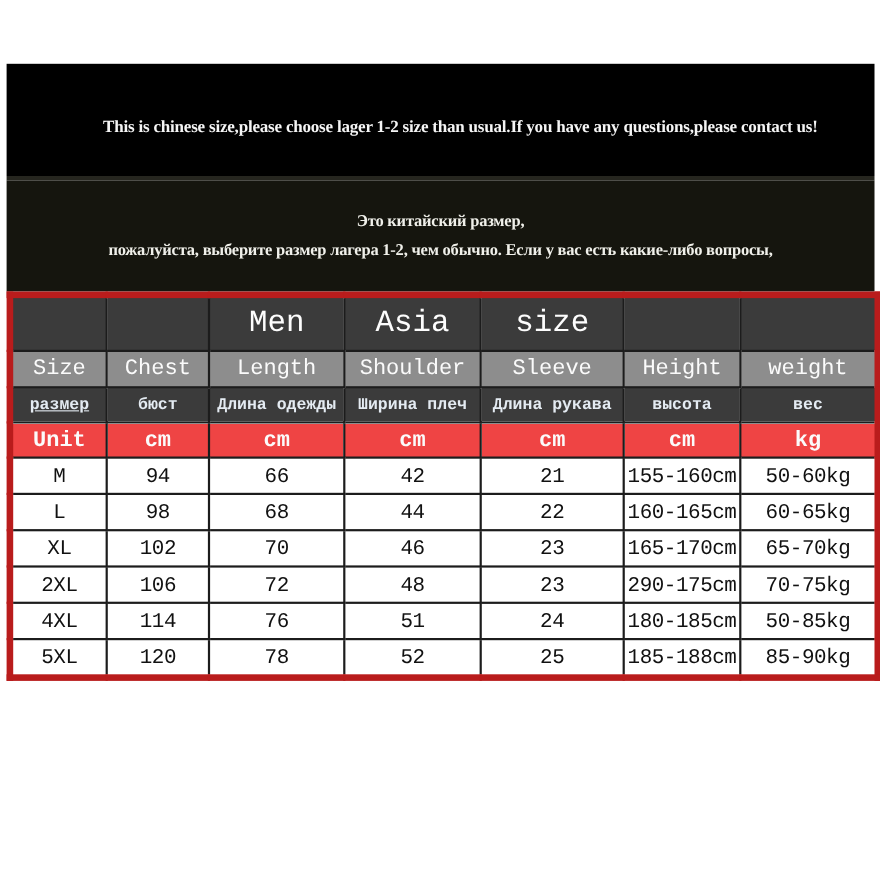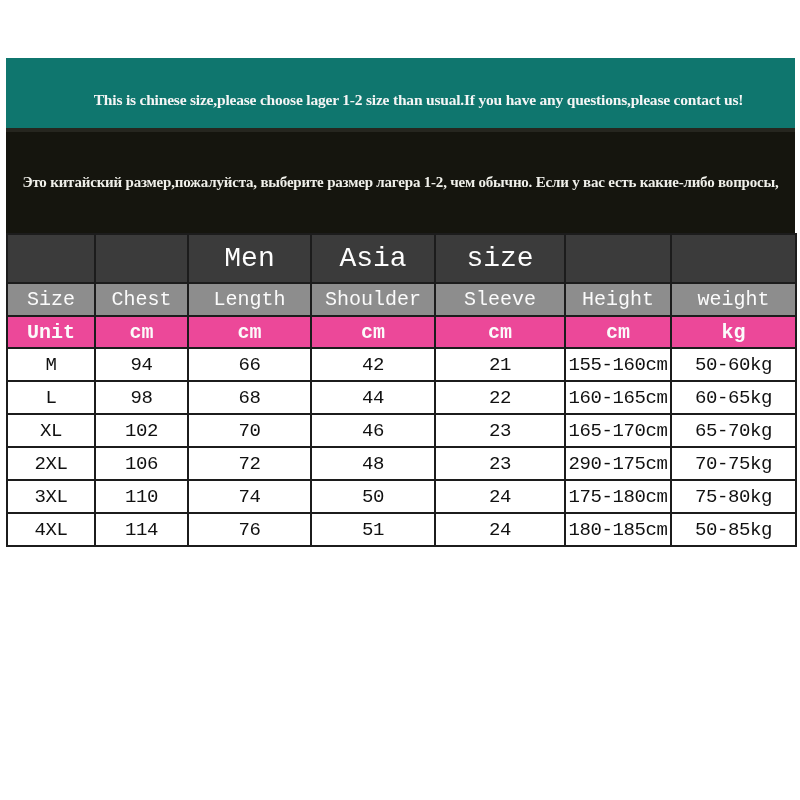--- a/index.html
+++ b/index.html
@@ -11,22 +11,22 @@
     overflow: hidden;
     font-family: "Liberation Mono", monospace;
   }
   .page {
     box-sizing: border-box;
     width: 800px;
     padding: 58px 5px 0 6px;
   }
   
   .banner-en {
-    background: #0f766e;
-    height: 70px;
+    background: #000000;
+    height: 102px;
     display: flex;
     align-items: center;
     justify-content: center;
     padding-top: 0;
     padding-left: 36px;
   }
   .banner-en p {
     margin: 14px 0 0 0;
     color: #f5f5f5;
     font-family: "Liberation Serif", serif;
@@ -37,40 +37,40 @@
     text-align: center;
   }
   .banner-divider {
     height: 4px;
     background: #26261f;
   }
   .banner-ru {
     background: #15150e;
     height: 101px;
     display: flex;
-    flex-direction: row;
+    flex-direction: column;
     align-items: center;
     justify-content: center;
   }
   .banner-ru p {
     margin: 5px 0;
     color: #f0f0ea;
     font-family: "Liberation Serif", serif;
     font-weight: bold;
     font-size: 15px;
     letter-spacing: -0.2px;
     white-space: nowrap;
     text-align: center;
   }
   
   table.size-table {
     width: 789px;
     border-collapse: collapse;
     table-layout: fixed;
-    border: 2px solid #b91c1c;
+    border: 6px solid #b91c1c;
   }
   col.c0 { width: 88px; }
   col.c1 { width: 93px; }
   col.c2 { width: 123px; }
   col.c3 { width: 124px; }
   col.c4 { width: 130px; }
   col.c5 { width: 106px; }
   col.c6 { width: 125px; }
   .size-table th, .size-table td {
     border: 2px solid #1c1c1c;
@@ -97,21 +97,21 @@
     background: #3b3b3b;
     color: #e4ebf2;
     height: 30px;
     font-size: 15px;
     font-weight: bold;
   }
   tr.ru-header-row th:first-child {
     text-decoration: underline;
   }
   tr.unit-row th {
-    background: #ec4899;
+    background: #ef4444;
     color: #fbfbfb;
     height: 30px;
     font-size: 20px;
     font-weight: bold;
   }
   tr.data-row td {
     background: #ffffff;
     color: #111111;
     height: 31px;
     font-size: 19px;
@@ -156,20 +156,29 @@
         </tr>
         <tr class="col-header-row">
           <th>Size</th>
           <th>Chest</th>
           <th>Length</th>
           <th>Shoulder</th>
           <th>Sleeve</th>
           <th>Height</th>
           <th>weight</th>
         </tr>
+        <tr class="ru-header-row">
+          <th>размер</th>
+          <th>бюст</th>
+          <th>Длина одежды</th>
+          <th>Ширина плеч</th>
+          <th>Длина рукава</th>
+          <th>высота</th>
+          <th>вес</th>
+        </tr>
         <tr class="unit-row">
           <th>Unit</th>
           <th>cm</th>
           <th>cm</th>
           <th>cm</th>
           <th>cm</th>
           <th>cm</th>
           <th>kg</th>
         </tr>
       </thead>
@@ -204,33 +213,33 @@
         <tr class="data-row">
           <td>2XL</td>
           <td>106</td>
           <td>72</td>
           <td>48</td>
           <td>23</td>
           <td>290-175cm</td>
           <td>70-75kg</td>
         </tr>
         <tr class="data-row">
-          <td>3XL</td>
-          <td>110</td>
-          <td>74</td>
-          <td>50</td>
-          <td>24</td>
-          <td>175-180cm</td>
-          <td>75-80kg</td>
-        </tr>
-        <tr class="data-row">
           <td>4XL</td>
           <td>114</td>
           <td>76</td>
           <td>51</td>
           <td>24</td>
           <td>180-185cm</td>
           <td>50-85kg</td>
         </tr>
+        <tr class="data-row">
+          <td>5XL</td>
+          <td>120</td>
+          <td>78</td>
+          <td>52</td>
+          <td>25</td>
+          <td>185-188cm</td>
+          <td>85-90kg</td>
+        </tr>
       </tbody>
   </table>
 
 </div>
 
 </body></html>

